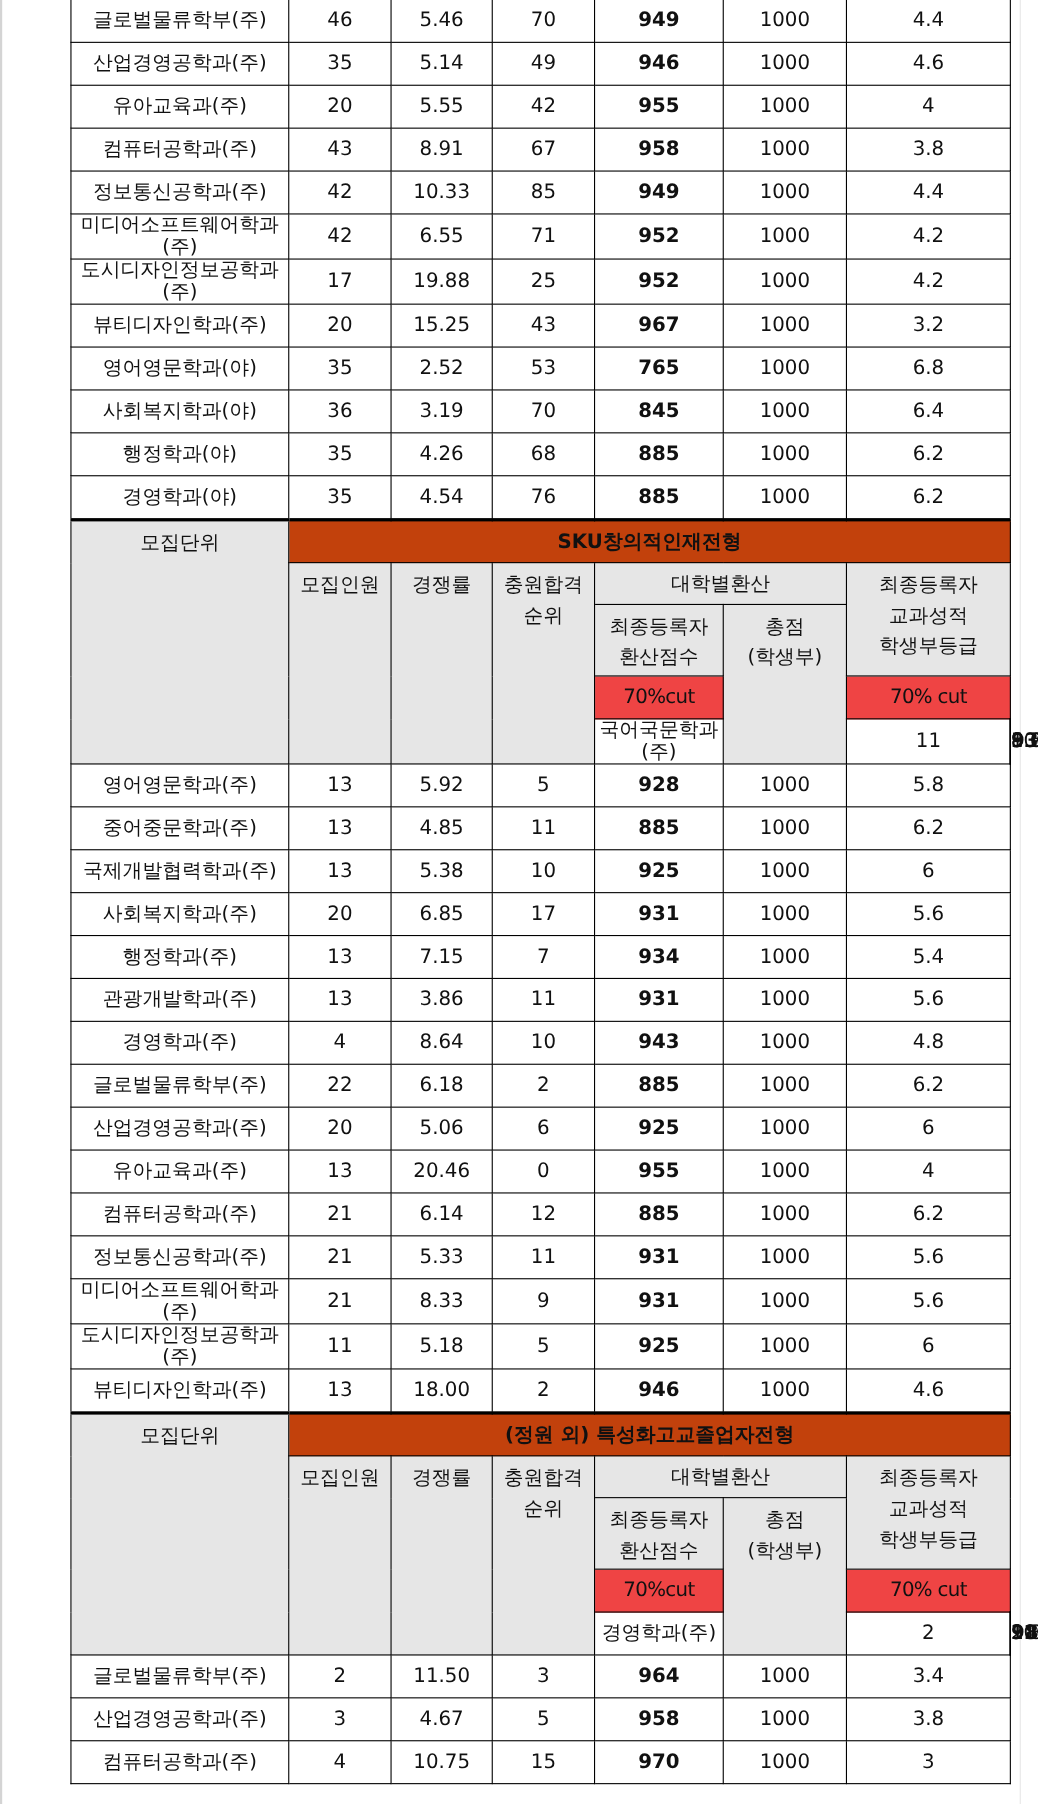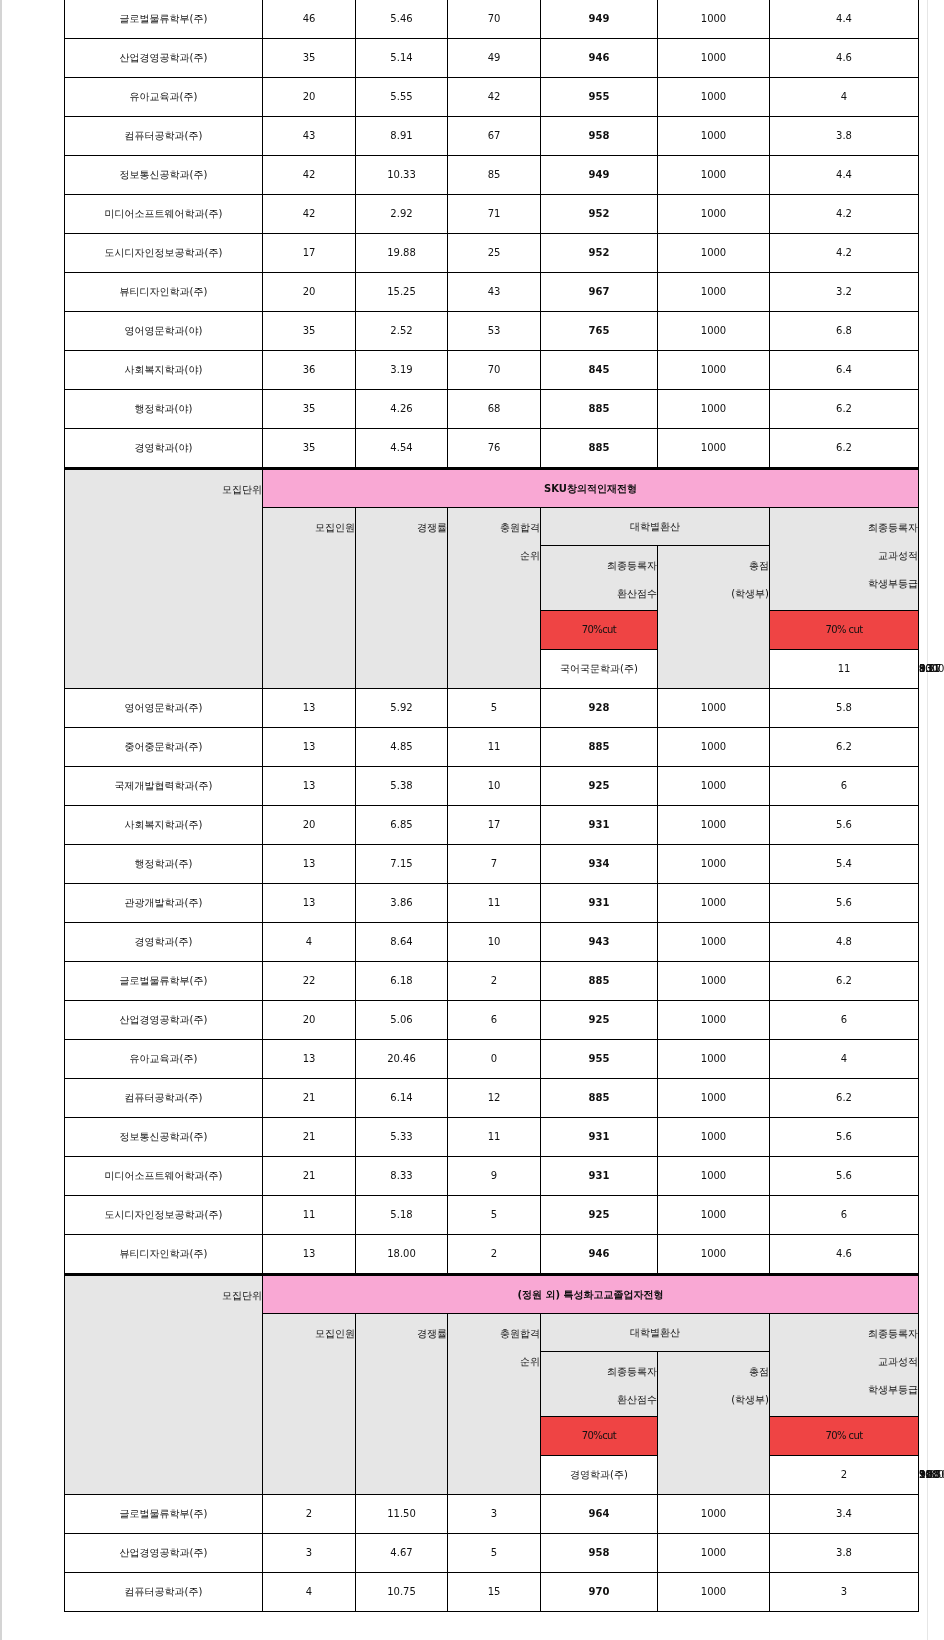--- a/index.html
+++ b/index.html
@@ -7,32 +7,32 @@
     width: 944px; height: 1640px; overflow: hidden; position: relative;
     background: #ffffff;
     font-family: "DejaVu Sans", "Liberation Sans", sans-serif;
     color: #111;
   }
   .left-edge { position: absolute; left: 0; top: 0; width: 2px; height: 1640px; background: #d4d4d4; }
   .right-gutter { position: absolute; left: 927px; top: 0; width: 17px; height: 1640px; background: #ffffff; border-left: 1px solid #e6e6e6; }
   .doc { position: absolute; left: 64px; top: -1px; width: 854px; }
   table.admit {
     border-collapse: collapse; width: 854px; table-layout: fixed;
-    font-size: 10px;
+    font-size: 18px;
   }
   table.admit td {
     border: 1px solid #000; text-align: center; vertical-align: middle;
     padding: 0; line-height: 20px;
   }
   table.admit tr.data td { height: 38px; }
   table.admit td.num-bold { font-weight: bold; text-align: center; }
   table.admit tr.sec-top td { border-top: 3px solid #000; }
   table.admit td.hd { background: #e6e6e6; vertical-align: top; }
-  table.admit td.hd-title { background: #f9a8d4; font-weight: bold; height: 37px; }
-  table.admit td.hd-cell { padding-top: 6px; line-height: 28px; text-align: right; }
+  table.admit td.hd-title { background: #c2410c; font-weight: bold; height: 37px; }
+  table.admit td.hd-cell { padding-top: 6px; line-height: 28px; }
   table.admit td.hd-sub { height: 38px; vertical-align: middle; background: #ef4444; }
   .cut { letter-spacing: -0.6px; }
 </style>
 </head>
 <body>
 
 <div class="left-edge"></div>
 <div class="right-gutter"></div>
 
 <div class="doc">
@@ -93,21 +93,21 @@
     <td>10.33</td>
     <td>85</td>
     <td class="num-bold">949</td>
     <td>1000</td>
     <td>4.4</td>
   </tr>
 
   <tr class="data">
     <td>미디어소프트웨어학과(주)</td>
     <td>42</td>
-    <td>2.92</td>
+    <td>6.55</td>
     <td>71</td>
     <td class="num-bold">952</td>
     <td>1000</td>
     <td>4.2</td>
   </tr>
 
   <tr class="data">
     <td>도시디자인정보공학과(주)</td>
     <td>17</td>
     <td>19.88</td>

